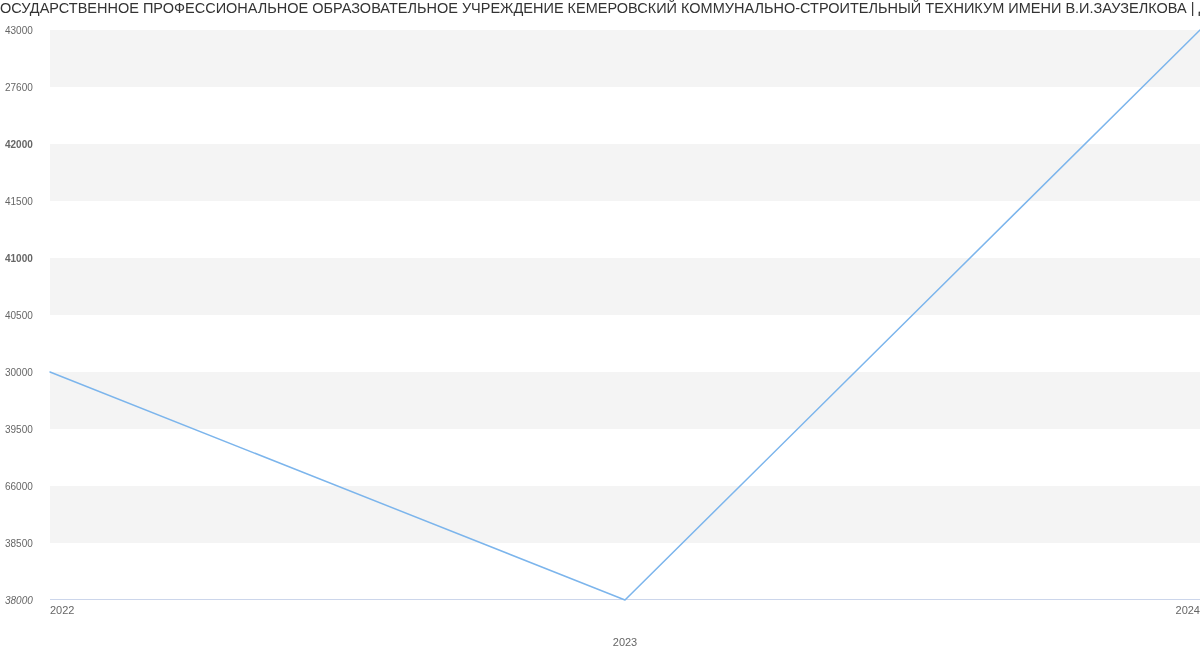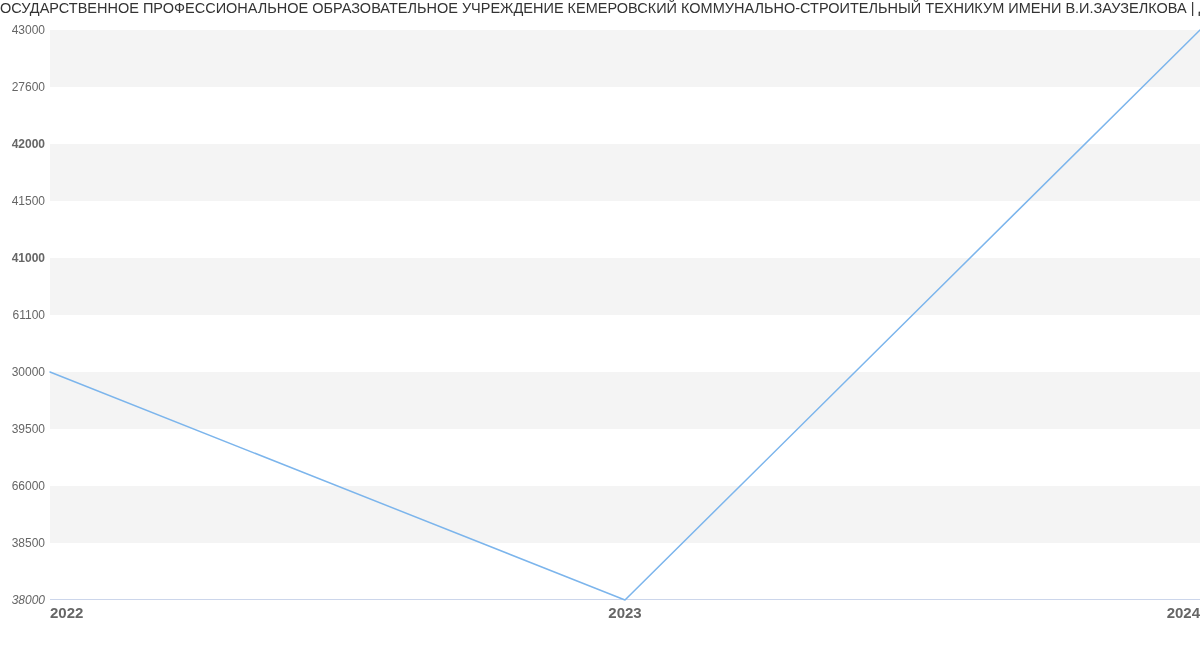--- a/index.html
+++ b/index.html
@@ -37,34 +37,33 @@
   .grid-band {
     position: absolute;
     left: 0;
     width: 100%;
     background: #f4f4f4;
   }
   .y-tick {
     position: absolute;
     left: -45px;
     width: 40px;
-    text-align: right;
-    font-size: 12px;
+    text-align: left;
+    font-size: 10px;
     color: #666;
     transform: translateY(-50%);
   }
   .x-tick {
     position: absolute;
     top: 100%;
-    font-size: 15px;
+    font-size: 11px;
     color: #666;
     padding-top: 4px;
     transform: translateX(-50%);
     white-space: nowrap;
-    font-weight: bold;
   }
   svg.line {
     position: absolute;
     left: 0;
     top: 0;
     width: 100%;
     height: 100%;
     overflow: visible;
   }
   .axis-line {
@@ -93,26 +92,26 @@
     <div class="axis-line" style="left:0;bottom:0;width:100%;height:1px;"></div>
     <svg class="line" viewBox="0 0 1150 570" preserveAspectRatio="none">
       <polyline id="series" fill="none" stroke-width="1.5" stroke-linejoin="round" stroke-linecap="round" points="0,342 575,570 1150,0" stroke="#7cb5ec"></polyline>
     </svg>
     <div id="yticks">
         <div class="y-tick" style="top: 570px; font-style: italic;">38000</div>
         <div class="y-tick" style="top: 513px;">38500</div>
         <div class="y-tick" style="top: 456px;">66000</div>
         <div class="y-tick" style="top: 399px;">39500</div>
         <div class="y-tick" style="top: 342px;">30000</div>
-        <div class="y-tick" style="top: 285px;">61100</div>
+        <div class="y-tick" style="top: 285px;">40500</div>
         <div class="y-tick" style="top: 228px; font-weight: bold;">41000</div>
         <div class="y-tick" style="top: 171px;">41500</div>
         <div class="y-tick" style="top: 114px; font-weight: bold;">42000</div>
         <div class="y-tick" style="top: 57px;">27600</div>
         <div class="y-tick" style="top: 0px;">43000</div>
       </div>
     <div id="xticks">
         <div class="x-tick" style="transform: translateX(0px); left: 0px;">2022</div>
-        <div class="x-tick" style="left: 575px;">2023</div>
+        <div class="x-tick" style="left: 575px; margin-top: 32px;">2023</div>
         <div class="x-tick" style="transform: translateX(-100%); left: 1150px;">2024</div>
       </div>
   </div>
 </div>
 
 </body></html>

